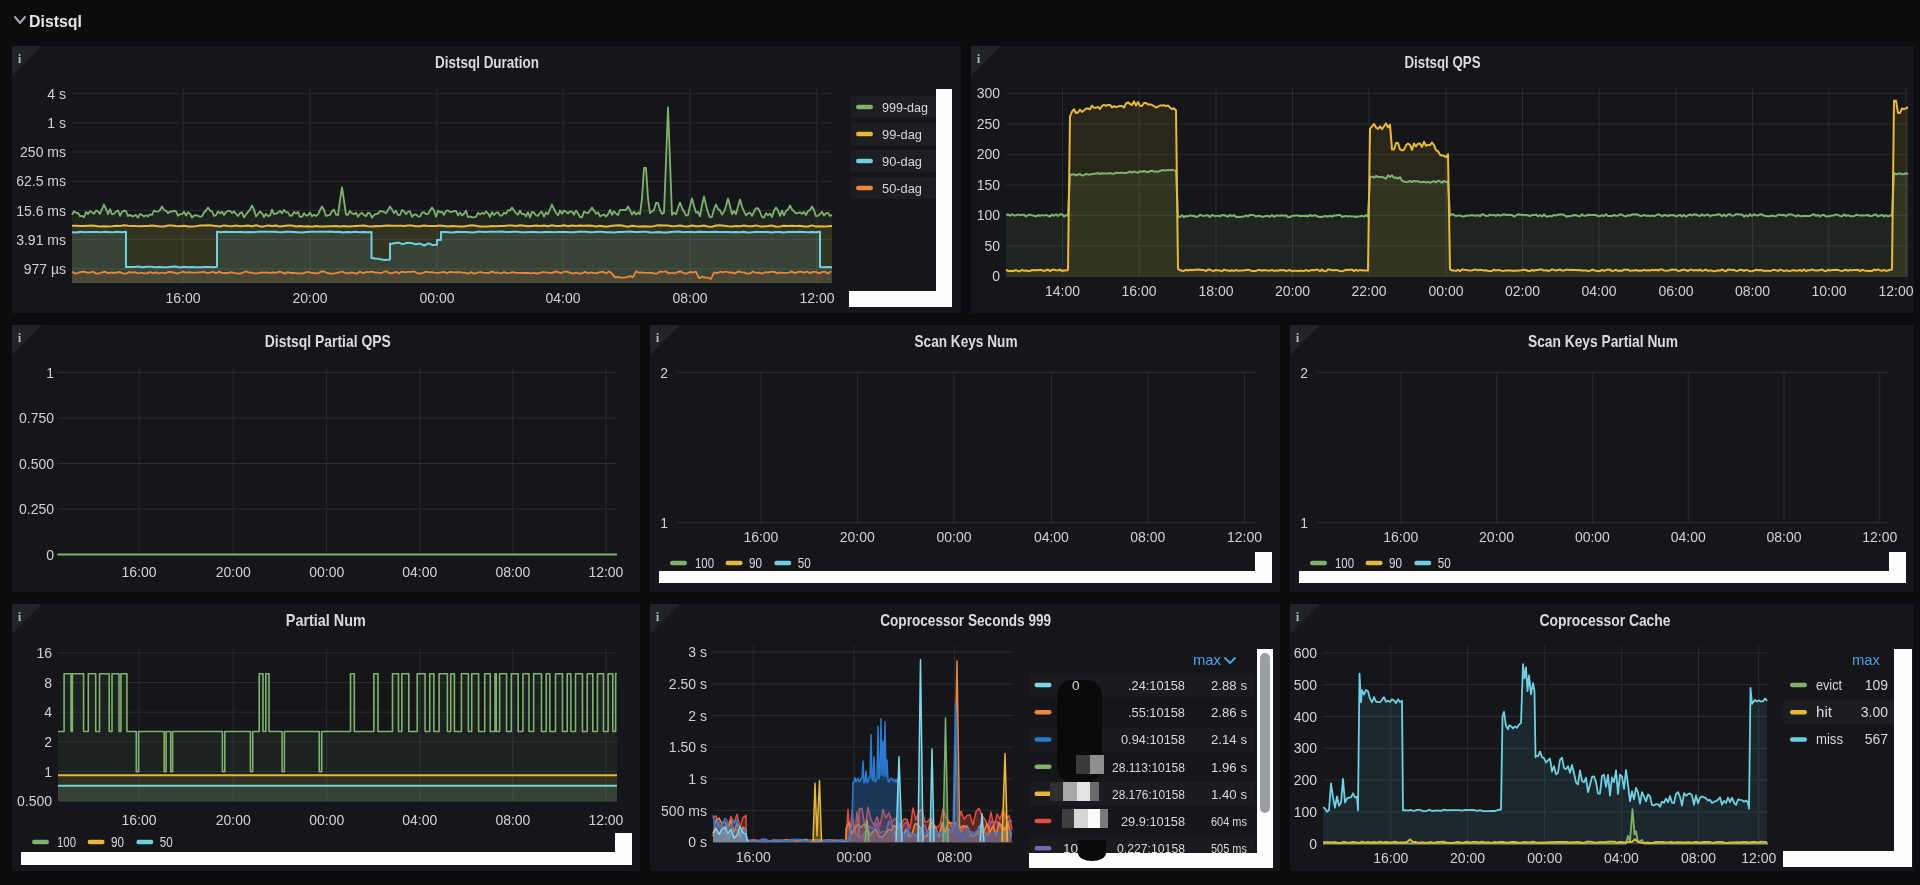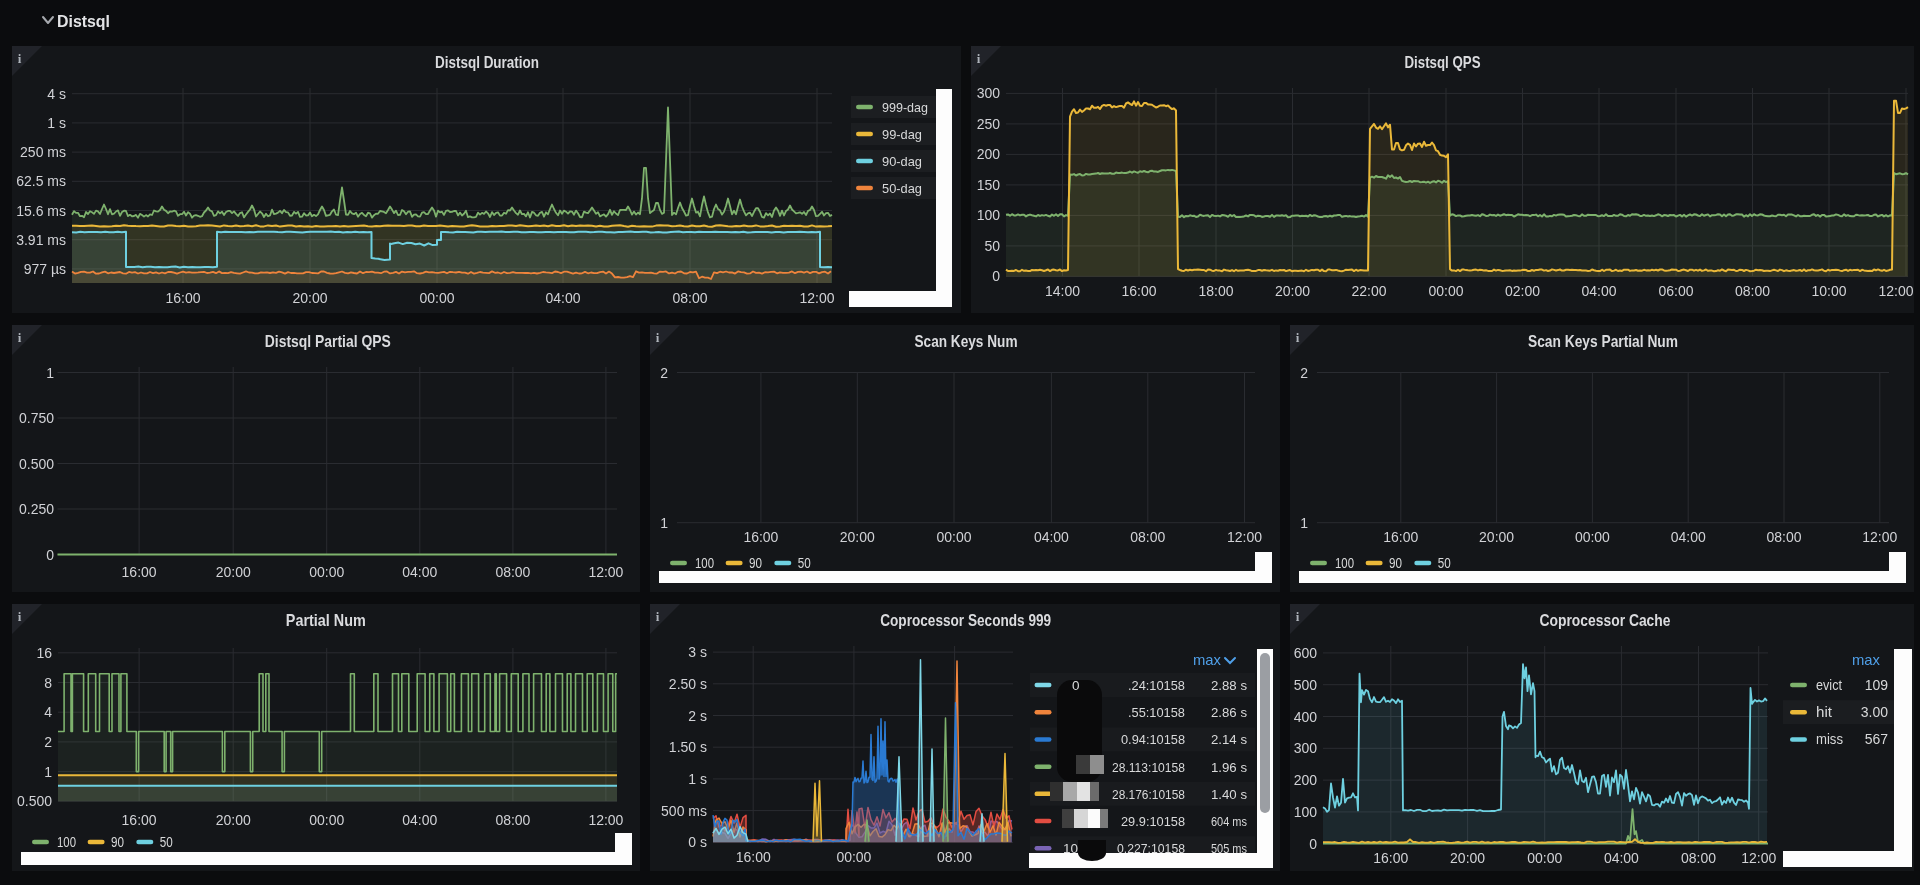--- a/index.html
+++ b/index.html
@@ -1,18 +1,18 @@
 <!DOCTYPE html>
 <html><head><meta charset="utf-8">
 <style>
 html,body{margin:0;padding:0;width:1920px;height:885px;background:#0b0c0e;overflow:hidden;
 font-family:"Liberation Sans",sans-serif;}
 .panel{position:absolute;background:#141619;}
 svg{display:block;}
-.hdr{position:absolute;left:0;top:0;width:1644px;height:46px;margin-left:28px;}
+.hdr{position:absolute;left:0;top:0;width:1644px;height:46px;}
 </style></head><body>
 <div class="hdr">
 <svg width="1920" height="46">
 <path d="M15,17 l5,6 l5,-6" stroke="#a6a9ae" stroke-width="2" fill="none" stroke-linecap="round" stroke-linejoin="round"></path>
 <text x="29" y="27" font-size="17" fill="#e3e4e6" text-anchor="start" font-weight="bold" font-family="Liberation Sans, sans-serif" textLength="53" lengthAdjust="spacingAndGlyphs">Distsql</text>
 </svg>
 </div>
 <div class="panel" style="left:12px;top:46px;width:949px;height:267px">
     <svg width="949" height="267" viewBox="0 0 949 267">
       <path d="M0,0 L30,0 L0,30 Z" fill="#212329"></path>

